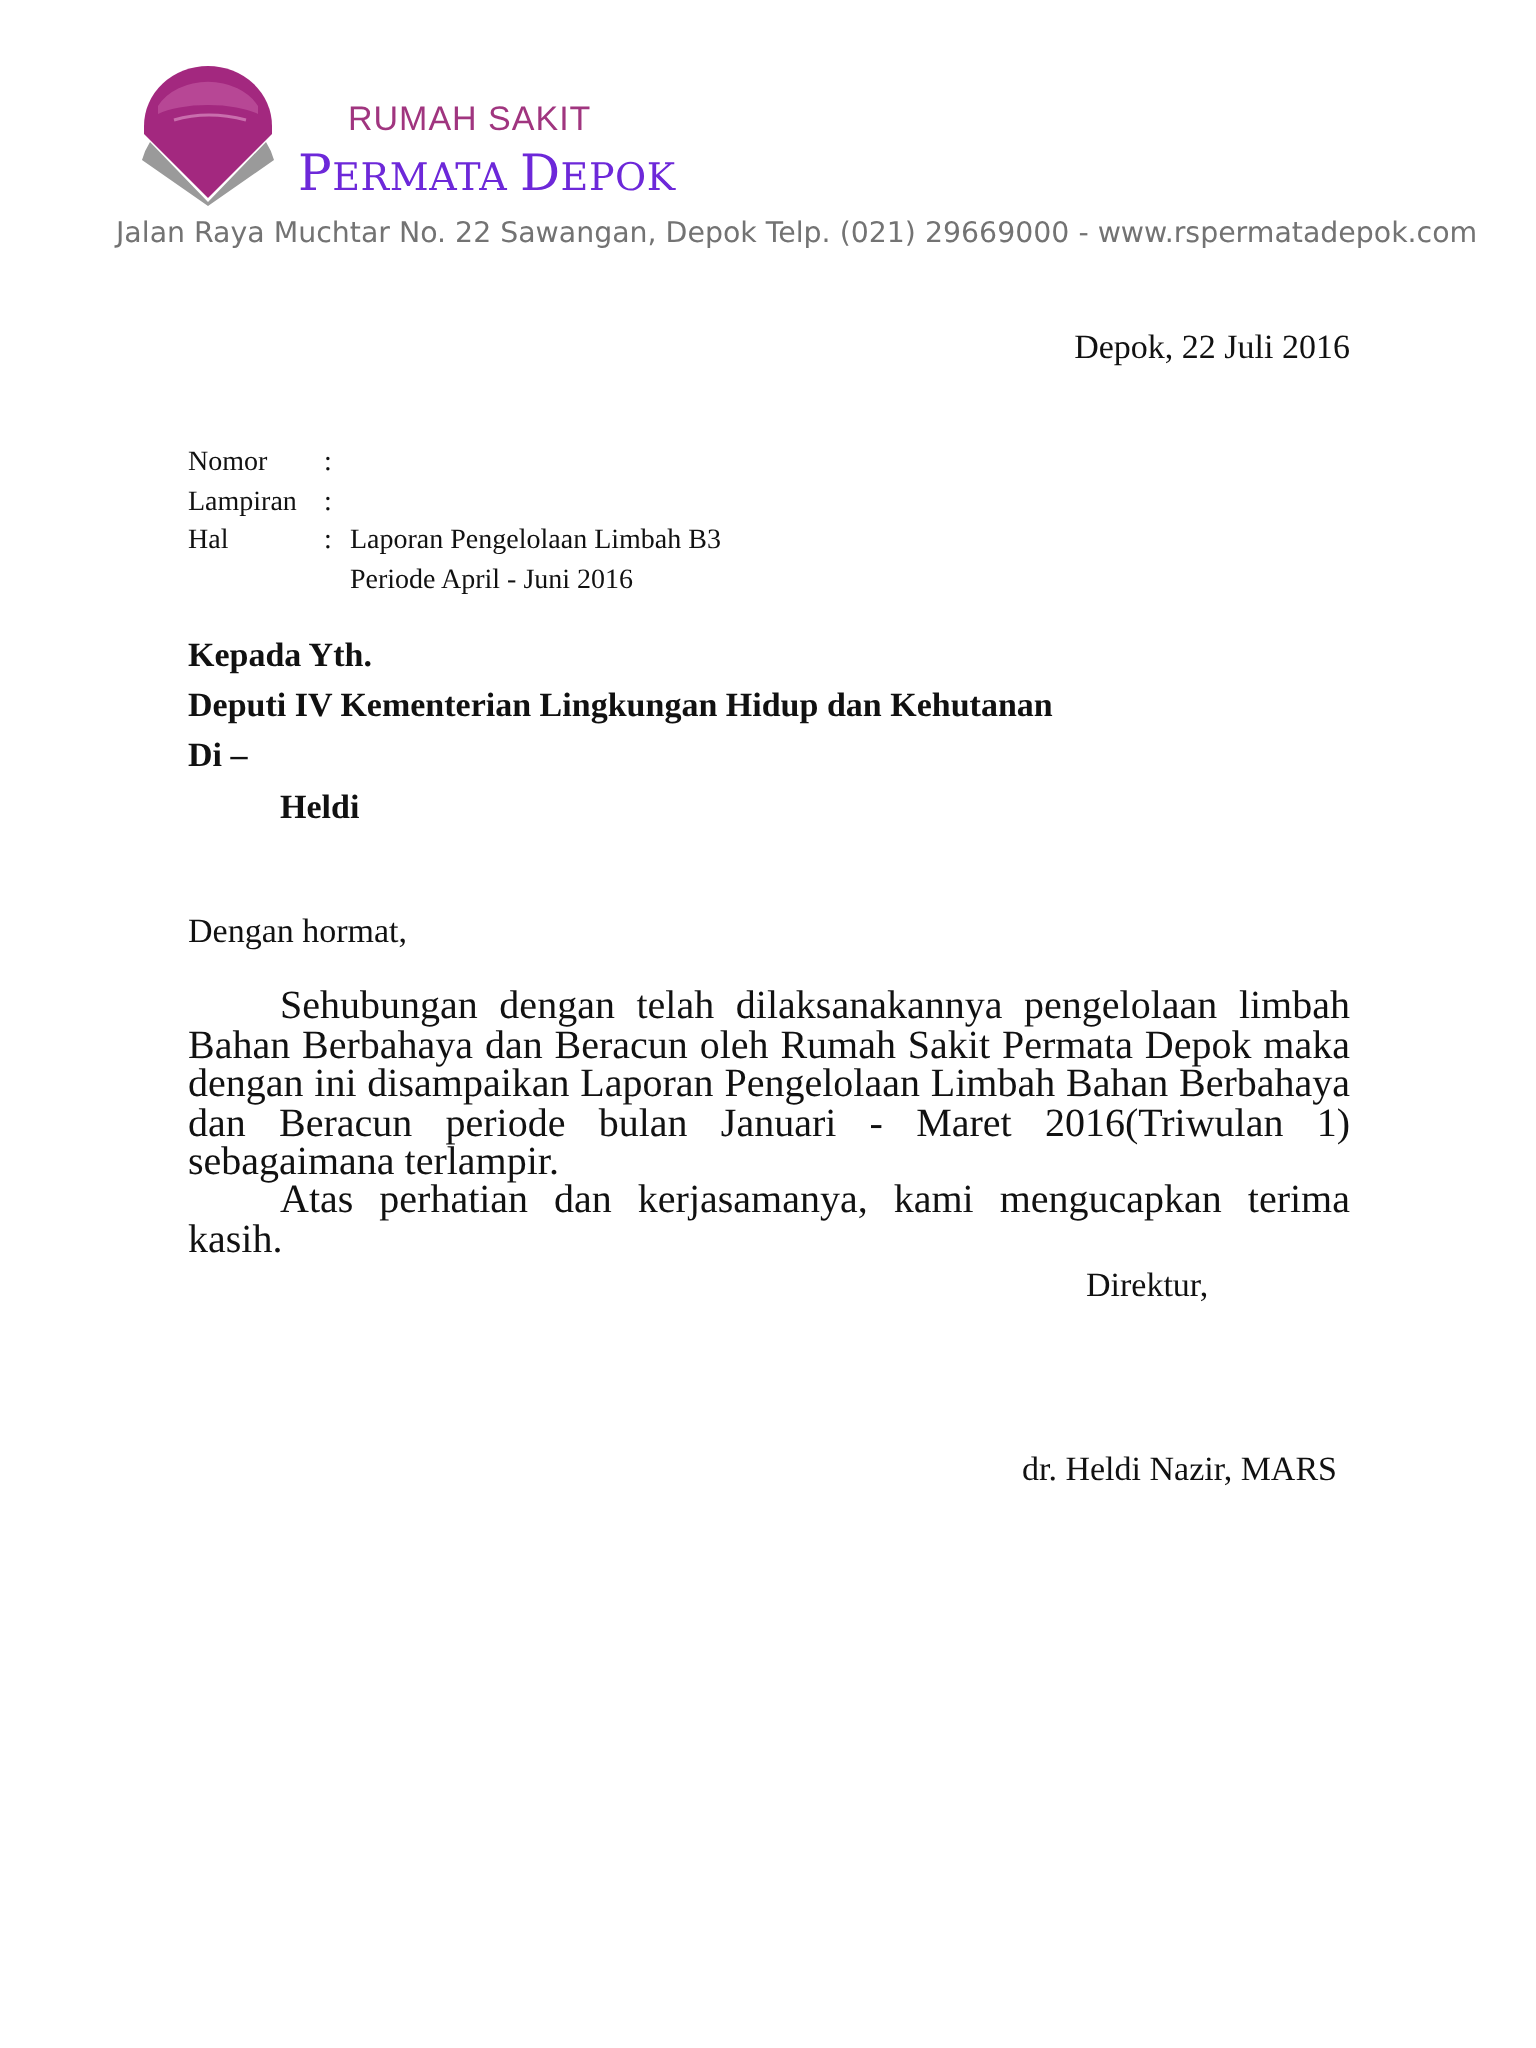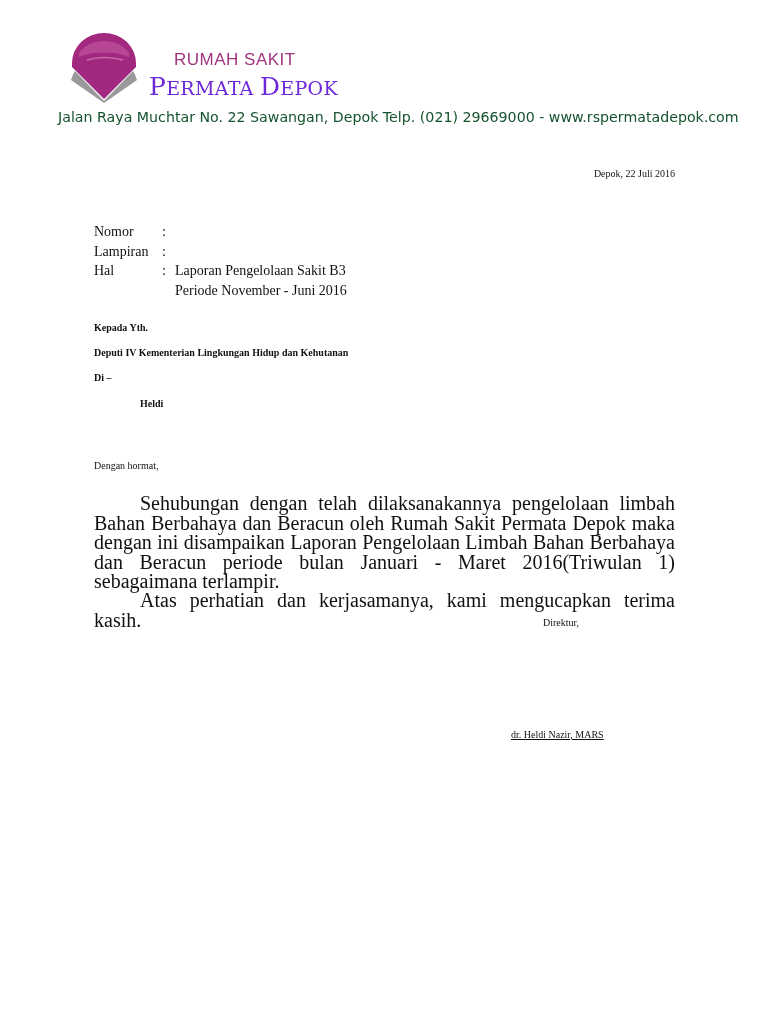--- a/index.html
+++ b/index.html
@@ -9,37 +9,37 @@
     .logo { position: absolute; left: 64px; top: 33px; width: 300px; height: 72px; }
     .logo-mark { position: absolute; left: 3px; top: 0; width: 74px; height: 70px; }
     .logo-rs { position: absolute; left: 110px; top: 17px; font-family: "Liberation Sans", sans-serif;
       font-size: 17px; letter-spacing: 0.5px; color: #a0357f; text-align: center; }
     .logo-pd { position: absolute; left: 85px; top: 39px; font-family: "DejaVu Serif", serif;
       font-size: 23px; color: #6d28d9; letter-spacing: 0.3px; }
     .logo-pd .big { font-size: 25px; }
     .logo-pd .sm { font-size: 19px; }
 
     .address { position: absolute; left: 58px; top: 109px; font-family: "DejaVu Sans", sans-serif;
-      font-size: 14.2px; color: #14532d; white-space: nowrap; }
+      font-size: 14.2px; color: #737373; white-space: nowrap; }
 
-    .txt { position: absolute; font-size: 10px; line-height: 19.5px; white-space: nowrap; }
+    .txt { position: absolute; font-size: 17px; line-height: 19.5px; white-space: nowrap; }
     .bold { font-weight: bold; }
 
     .date { right: 93px; top: 164px; }
 
     .meta { position: absolute; left: 94px; top: 222px; font-size: 14px; line-height: 19.5px; }
     .meta-row { display: flex; font-family: Liberation Serif, serif; }
     .meta-label { width: 68px; }
     .meta-colon { width: 13px; }
 
     .recipient { left: 94px; }
     .para { position: absolute; left: 94px; width: 581px; font-size: 20px; line-height: 19.5px;
       text-align: justify; text-indent: 46px; }
-    .sig-title { left: 543px; top: 613px; text-align: right; }
-    .sig-name { left: 511px; top: 725px; text-decoration: underline; }
+    .sig-title { left: 543px; top: 633px; text-align: right; }
+    .sig-name { left: 511px; top: 725px; }
   </style>
 </head>
 <body>
 
 <div class="logo">
   <svg class="logo-mark" viewBox="0 0 74 70">
     <path d="M8 38 L37 68 L66 38 A33 33 0 0 1 70 47 L37 70 L4 47 A33 33 0 0 1 8 38 Z" fill="#9a9a9a"></path>
     <path d="M5 34 L37 66 L69 34 L69 30 A32 30 0 0 0 5 30 Z" fill="#a3287f"></path>
     <path d="M12 20 A28 22 0 0 1 62 20 L62 24 A30 10 0 0 0 12 24 Z" fill="#c45ba3" opacity="0.6"></path>
     <path d="M20 27 Q37 22 56 27" stroke="#d88cc0" stroke-width="1.5" fill="none" opacity="0.7"></path>
@@ -62,22 +62,22 @@
   </div>
   <div class="meta-row">
     <span class="meta-label">Lampiran</span>
     <span class="meta-colon">:</span>
     <span></span>
   </div>
   <div class="meta-row">
     <span class="meta-label">Hal</span>
     <span class="meta-colon">:</span>
     <span>
-      <span>Laporan Pengelolaan Sakit B3</span><br>
-      <span>Periode November - Juni 2016</span>
+      <span>Laporan Pengelolaan Limbah B3</span><br>
+      <span>Periode April - Juni 2016</span>
     </span>
   </div>
 </div>
 
 <div class="txt bold recipient" style="top:318px">Kepada Yth.</div>
 <div class="txt bold recipient" style="top:343px">Deputi IV Kementerian Lingkungan Hidup dan Kehutanan</div>
 <div class="txt bold recipient" style="top:368px">Di –</div>
 <div class="txt bold" style="left:140px; top:394px">Heldi</div>
 
 <div class="txt" style="left:94px; top:456px">Dengan hormat,</div>

